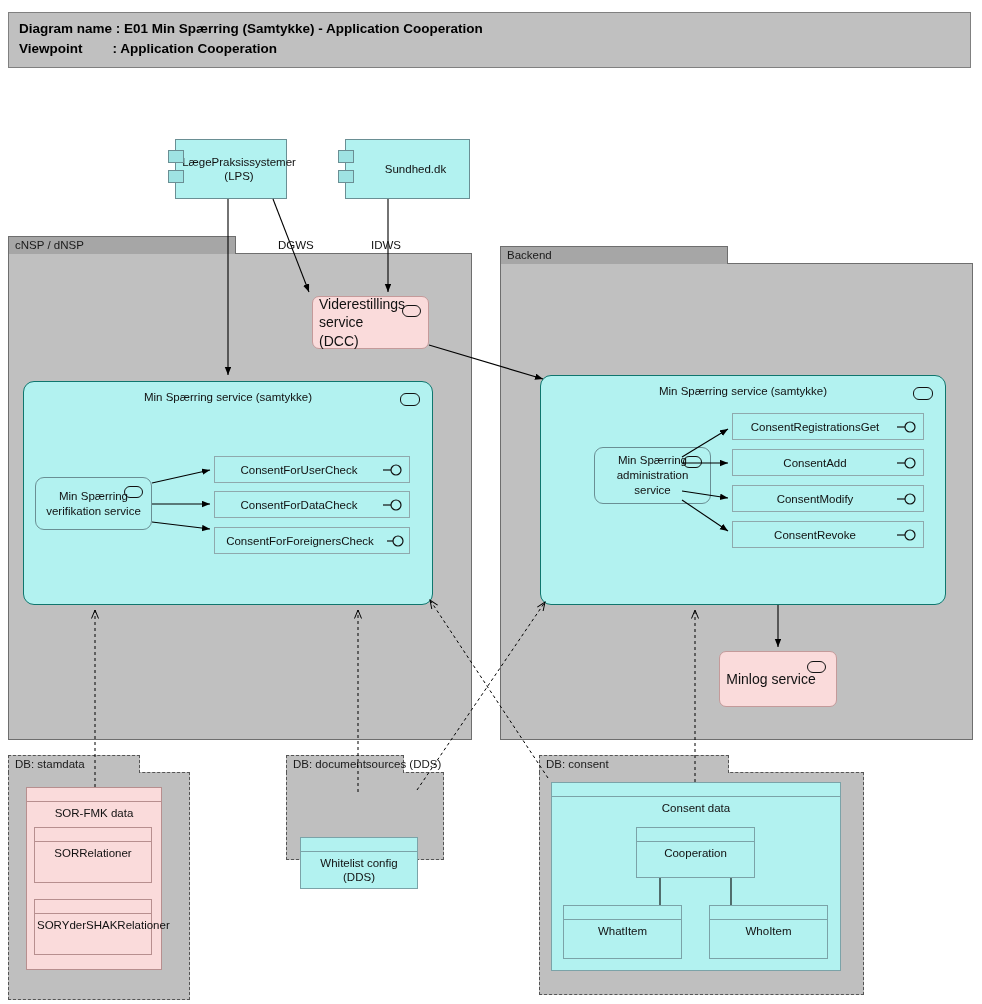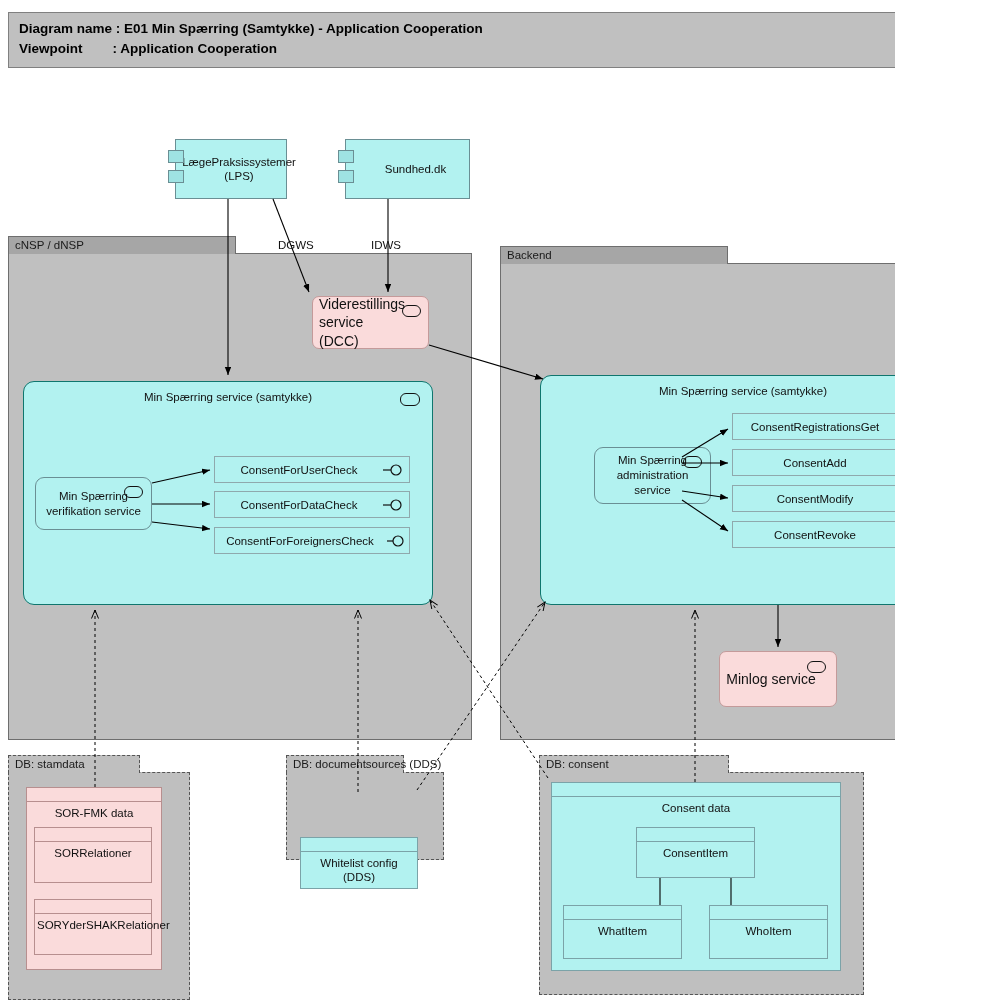--- a/index.html
+++ b/index.html
@@ -6,21 +6,21 @@
     margin: 0;
     padding: 0;
     background: #ffffff;
   }
   body {
     font-family: "Liberation Sans", sans-serif;
     -webkit-font-smoothing: antialiased;
   }
   #canvas {
     position: relative;
-    width: 895px;
+    width: 982px;
     height: 1004px;
     background: #ffffff;
     overflow: hidden;
   }
   #edges {
     position: absolute;
     left: 0; top: 0;
     width: 982px;
     height: 1004px;
     pointer-events: none;
@@ -390,21 +390,21 @@
     <div class="name">Whitelist config (DDS)</div>
   </div>
 
   <div class="dataobj cyan" style="left:551px; top:782px; width:290px; height:189px;">
     <div class="bar"></div>
     <div class="name">Consent data</div>
   </div>
 
   <div class="dataobj cyan" style="left:636px; top:827px; width:119px; height:51px;">
     <div class="bar"></div>
-    <div class="name">ConsentItem</div>
+    <div class="name">Cooperation</div>
   </div>
 
   <div class="dataobj cyan" style="left:563px; top:905px; width:119px; height:54px;">
     <div class="bar"></div>
     <div class="name">WhatItem</div>
   </div>
 
   <div class="dataobj cyan" style="left:709px; top:905px; width:119px; height:54px;">
     <div class="bar"></div>
     <div class="name">WhoItem</div>

